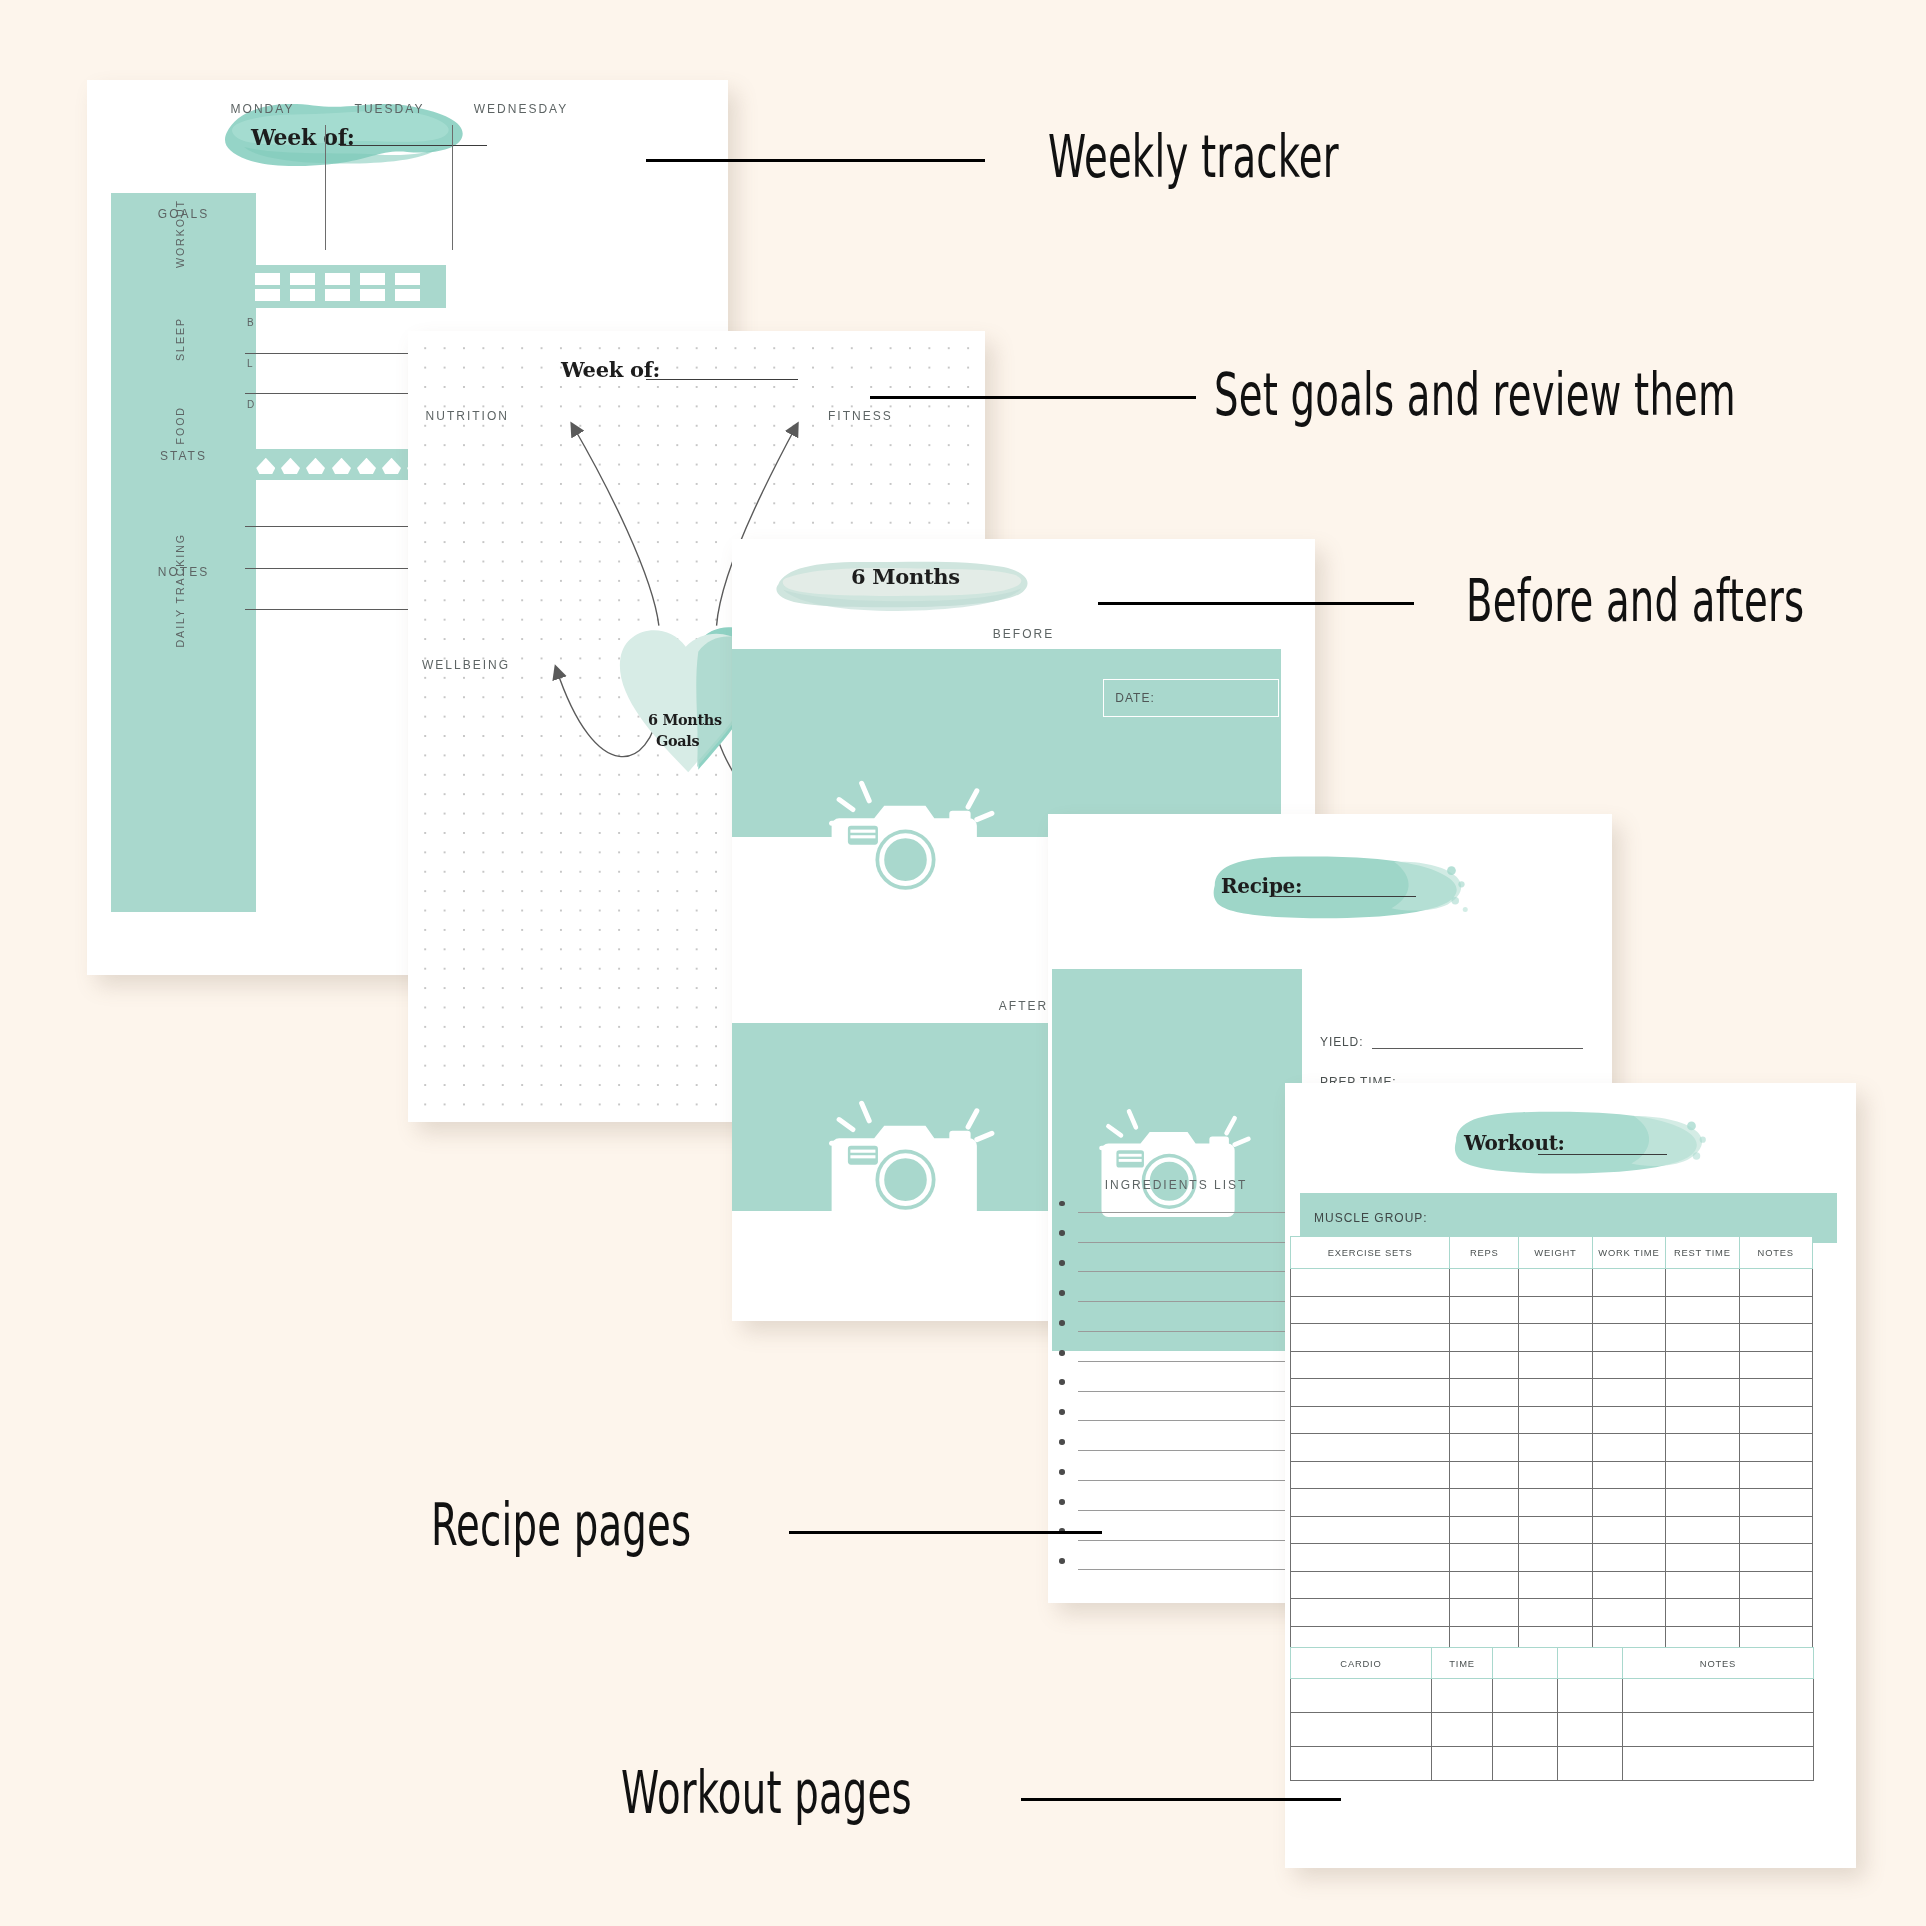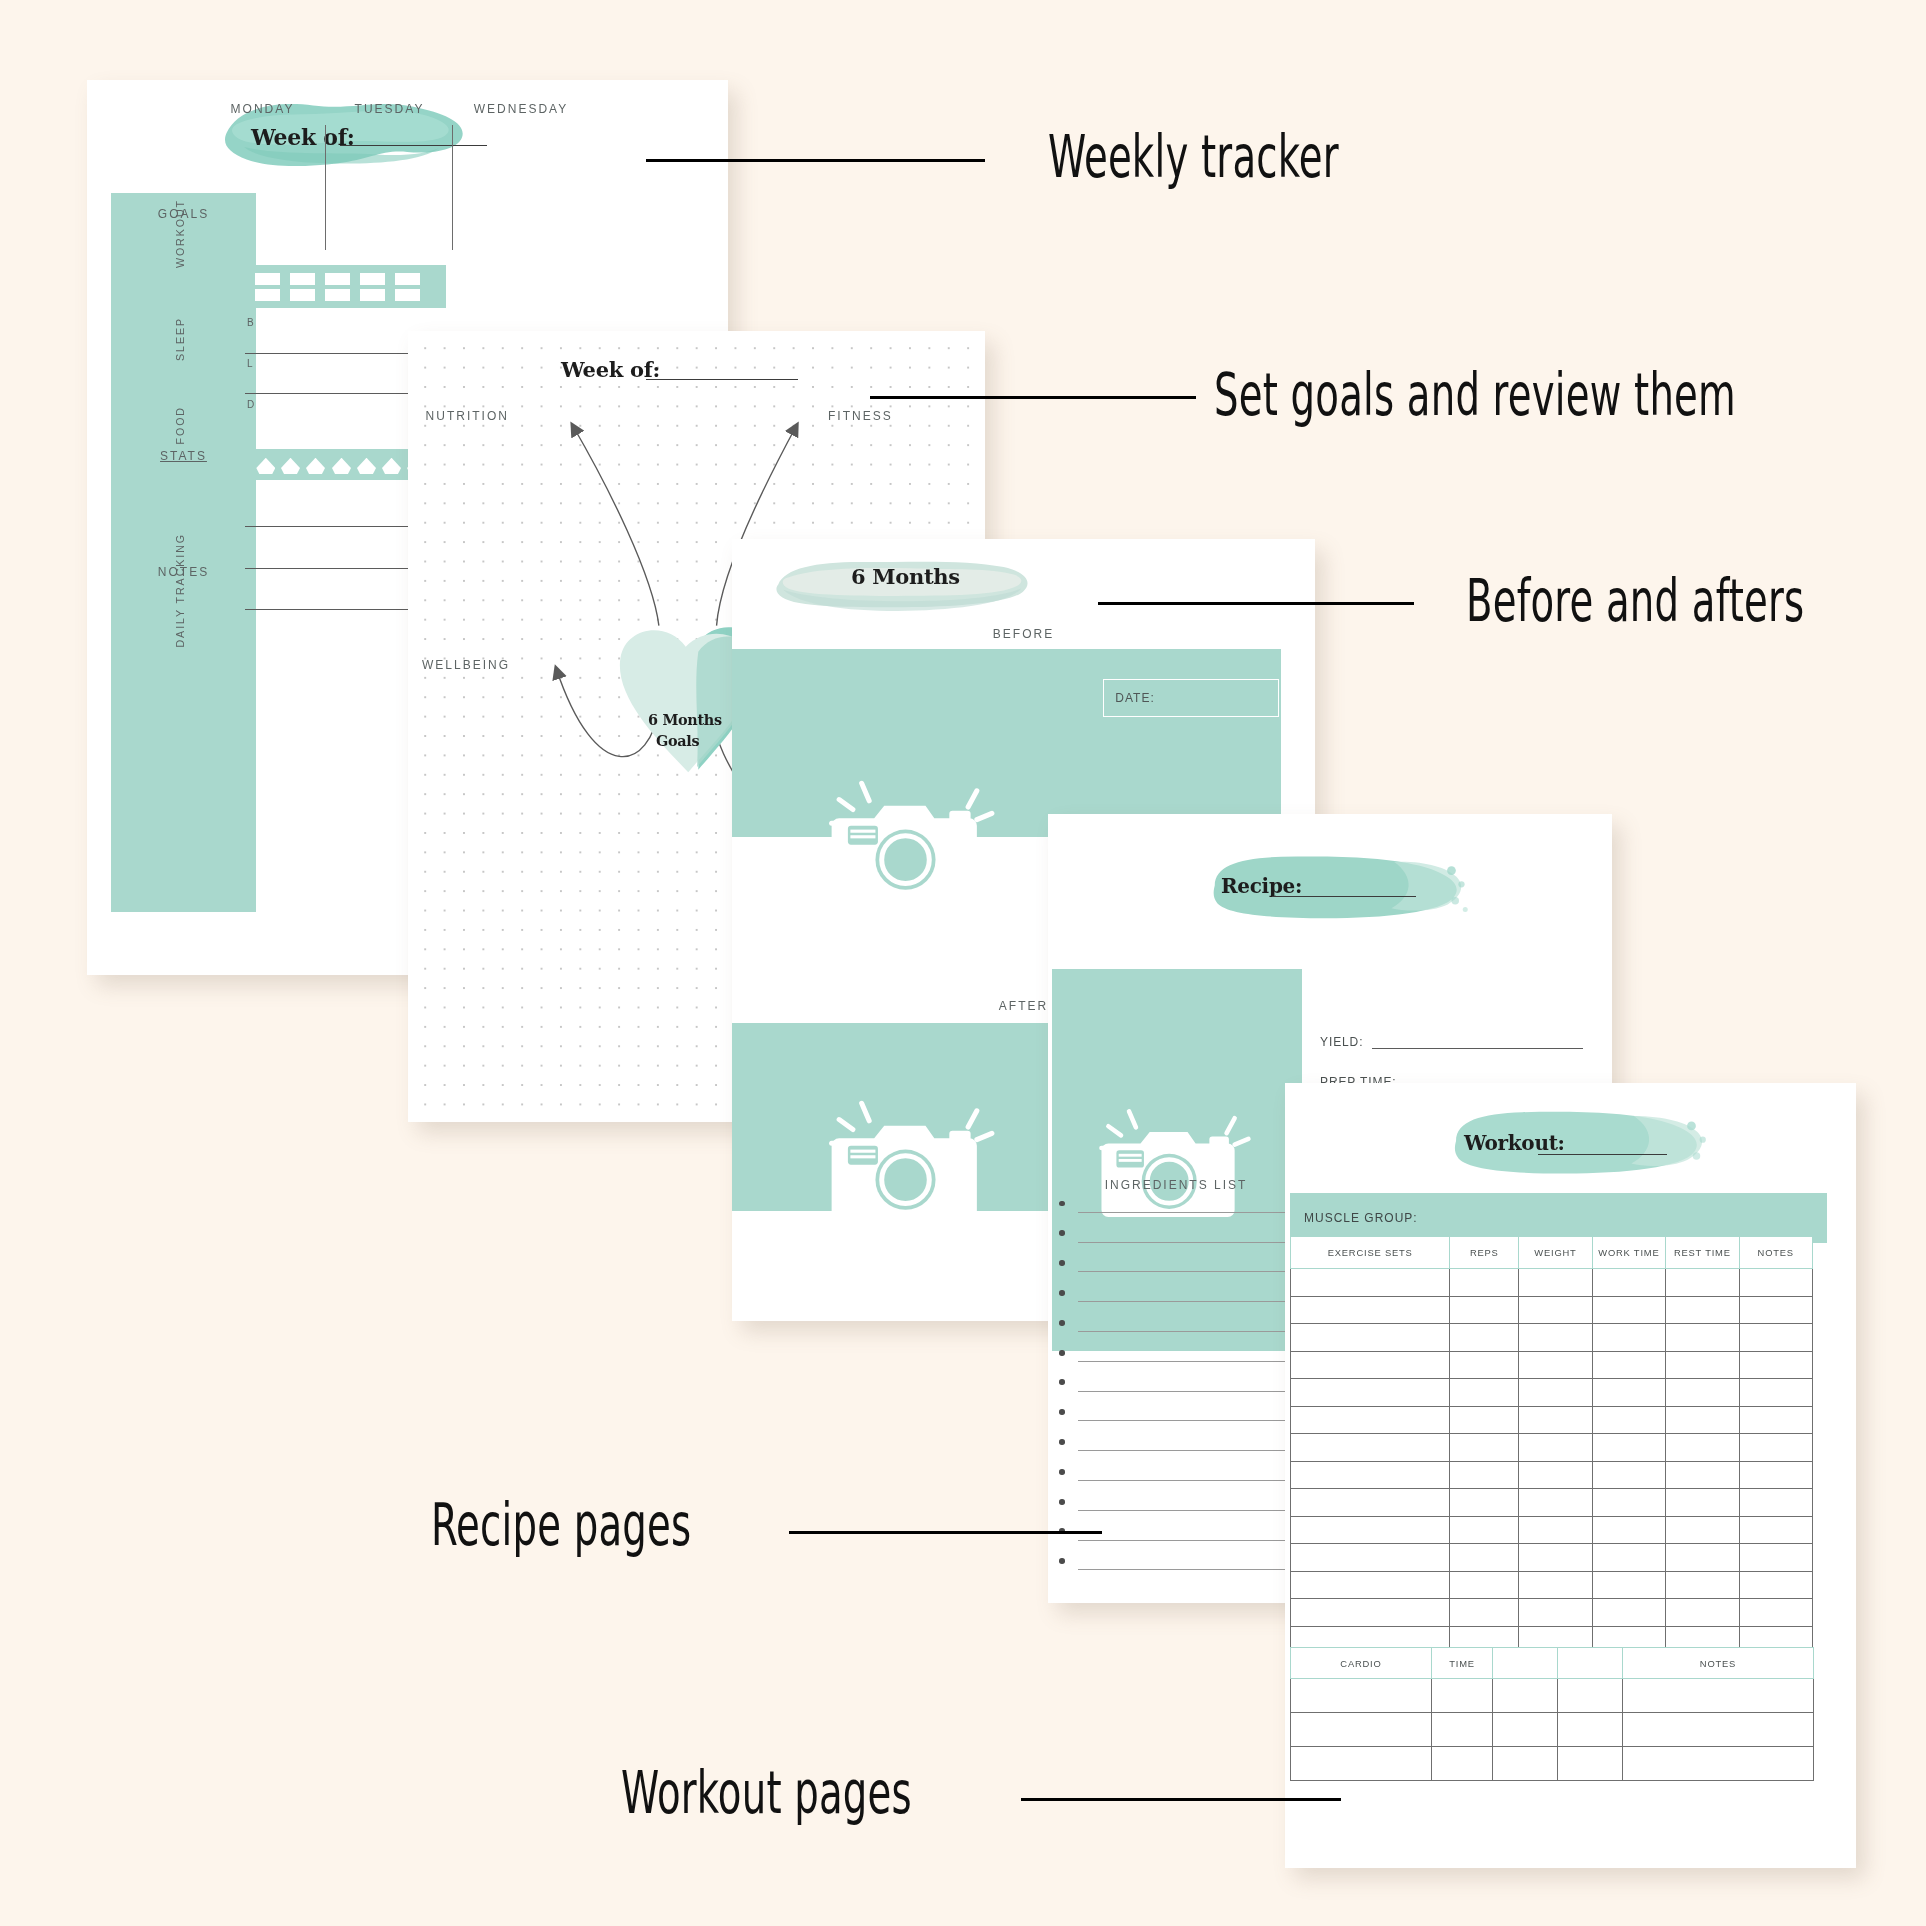--- a/index.html
+++ b/index.html
@@ -137,21 +137,21 @@
       <path d="M28,48 C70,28 130,34 186,30 C244,26 300,22 342,38 C366,47 372,58 360,66
                C332,84 250,70 180,76 C118,82 54,84 30,70 C18,62 18,54 28,48 Z" fill="#a7ddd1" opacity=".85"></path>
       <path d="M40,84 C96,98 180,92 250,96 C300,99 330,94 350,86
                C322,108 240,112 170,110 C110,108 58,100 40,84 Z" fill="#7ec8b8" opacity=".55"></path>
     </svg>
     <div class="script" style="position:absolute;left:164px;top:44px;font-size:22px;">Week of:</div>
     <div class="line-fill" style="left:253px;top:65px;width:147px;"></div>
 
     <div class="goalsbar">
       <span class="ul" style="top:14px;">GOALS</span>
-      <span class="ul" style="top:256px;text-decoration:underline;">STATS</span>
+      <span class="ul" style="top:256px;">STATS</span>
       <span class="ul" style="top:372px;">NOTES</span>
     </div>
 
     <div class="vert" style="position:absolute;left:87px;top:119px;">WORKOUT</div>
     <div class="vert" style="position:absolute;left:87px;top:237px;">SLEEP</div>
     <div class="vert" style="position:absolute;left:87px;top:326px;">FOOD</div>
     <div class="vert" style="position:absolute;left:87px;top:453px;">DAILY TRACKING</div>
 
     <div class="ul" style="position:absolute;left:113px;top:22px;width:125px;text-align:center;">MONDAY</div>
     <div class="ul" style="position:absolute;left:240px;top:22px;width:125px;text-align:center;">TUESDAY</div>
@@ -390,21 +390,21 @@
                C378,104 286,114 190,114 C104,114 36,108 20,90 C12,80 14,70 16,62 Z" fill="#a9dbcf"></path>
       <path d="M300,22 C348,22 386,32 402,48 C416,62 408,80 386,92
                C362,104 318,104 296,98 C330,80 336,46 300,22 Z" fill="#c6e5dc" opacity=".75"></path>
       <circle cx="392" cy="38" r="7" fill="#a9dbcf" opacity=".8"></circle>
       <circle cx="410" cy="60" r="5" fill="#a9dbcf" opacity=".6"></circle>
       <circle cx="400" cy="86" r="6" fill="#a9dbcf" opacity=".55"></circle>
     </svg>
     <div class="script" style="position:absolute;left:179px;top:48px;font-size:20px;">Workout:</div>
     <div class="line-fill" style="left:253px;top:71px;width:129px;"></div>
 
-    <div class="mgbar" style="left:5px;top:110px;width:523px;height:50px;">
+    <div class="mgbar" style="left:15px;top:110px;width:523px;height:50px;">
       <span>MUSCLE GROUP:</span>
     </div>
 
     <table class="wt" style="left:5px;top:153px;width:523px;">
       <colgroup>
         <col style="width:141px">
           <col style="width:61px">
           <col style="width:65px">
         <col style="width:65px">
           <col style="width:65px">

